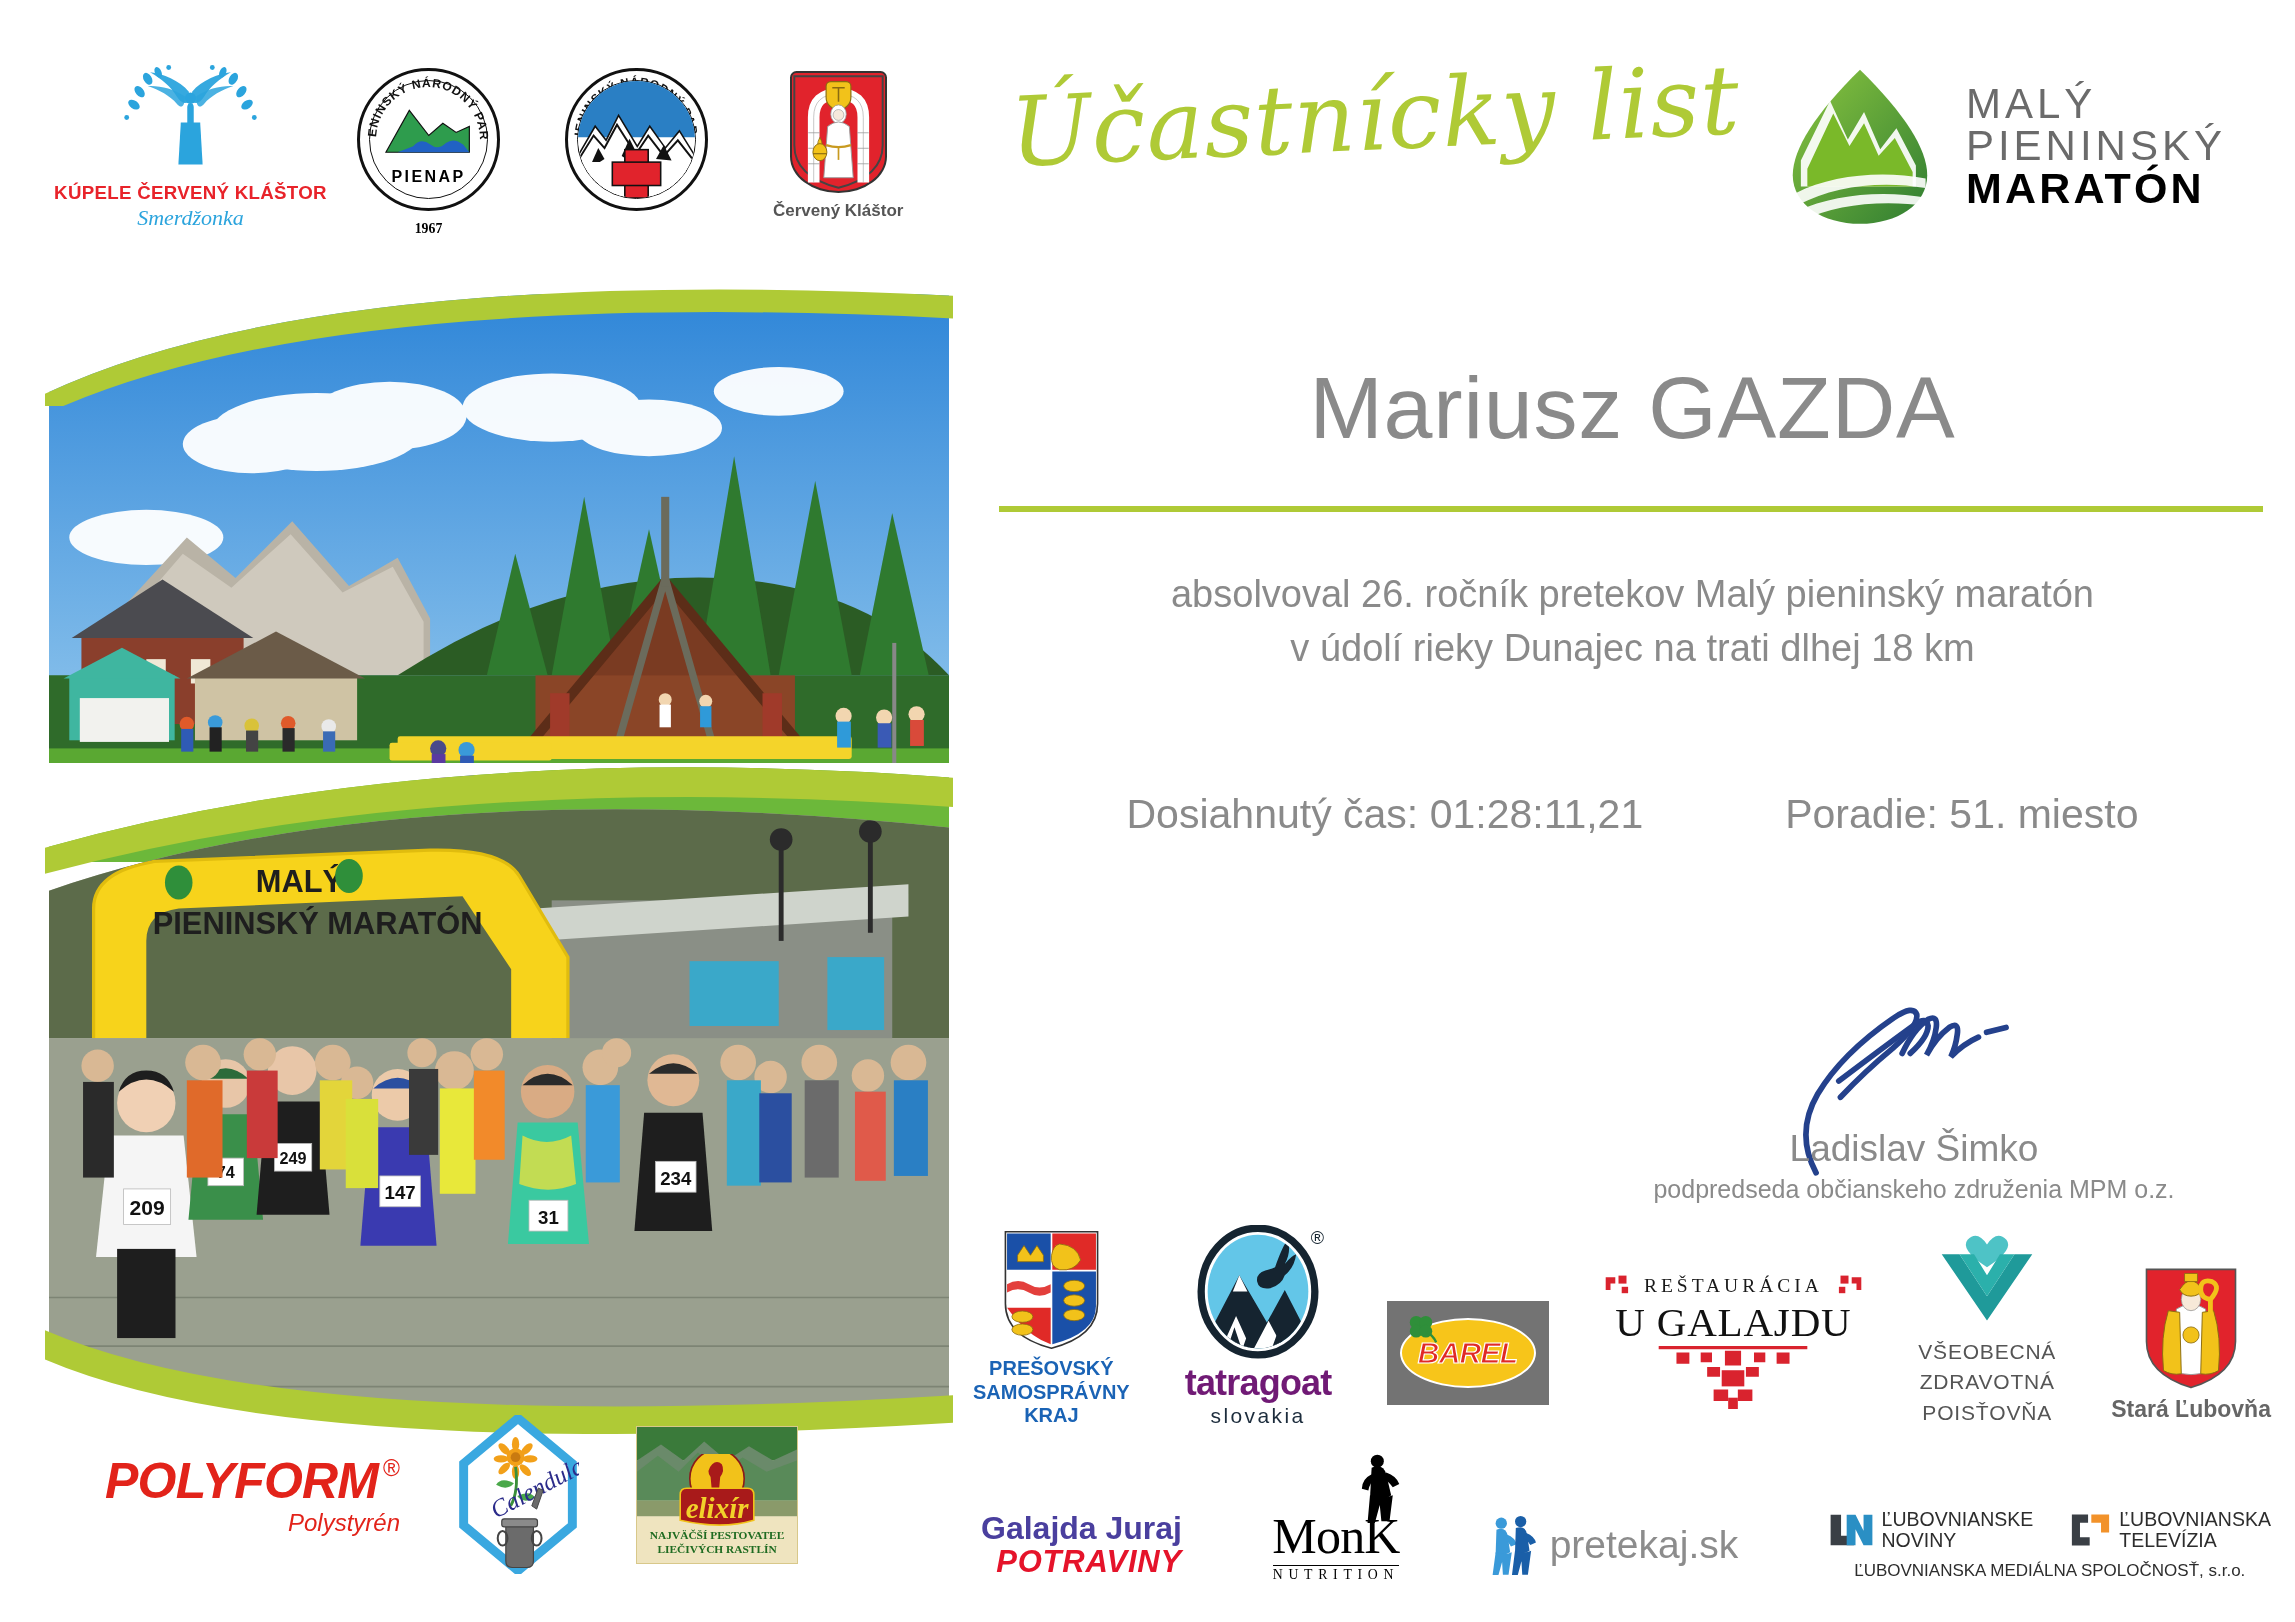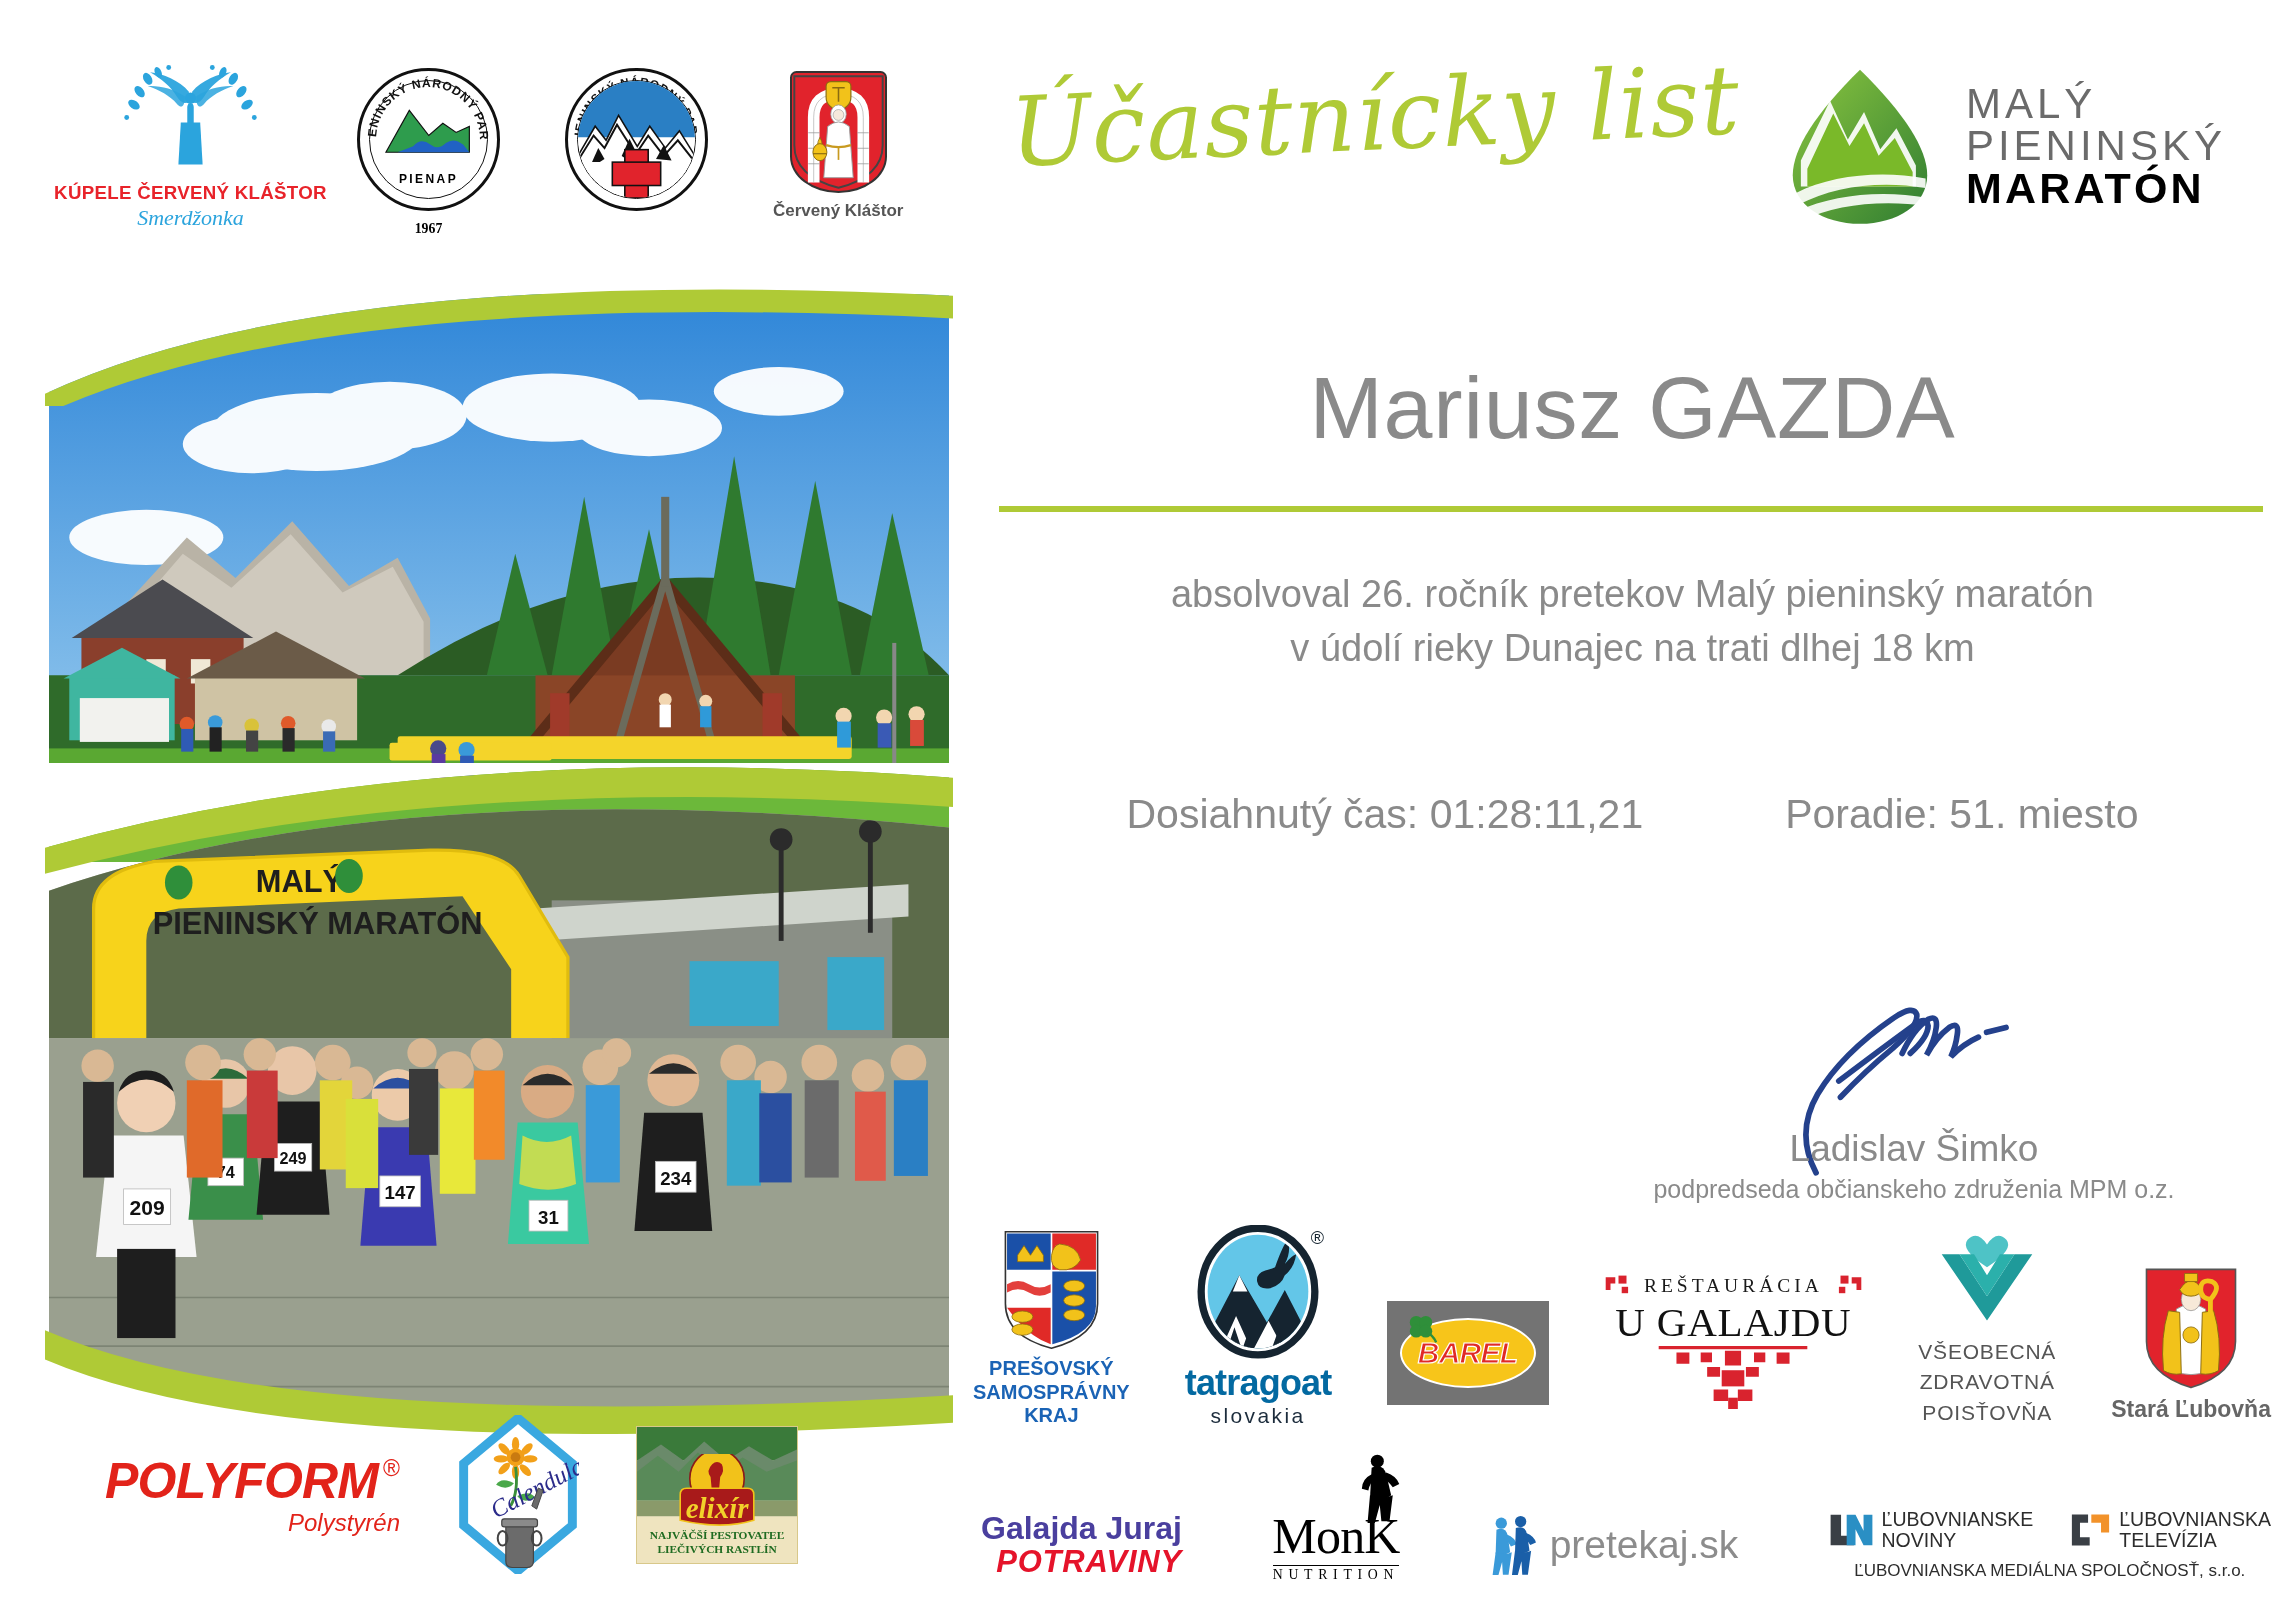--- a/index.html
+++ b/index.html
@@ -20,21 +20,21 @@
   .kck { width: 203px; display: flex; flex-direction: column; align-items: center; }
   .kck-art { width: 187px; height: 105px; position: relative; }
   .kck-t1 { color: #e8232a; font-weight: bold; font-size: 18.7px; letter-spacing: 0.3px; white-space: nowrap; margin-top: 16px;}
   .kck-t2 { color: #2ba4dd; font-size: 22px; font-style: italic; font-family: "Liberation Serif", serif; margin-top: 0.8px;}
 
   
   .seal { width: 143px; height: 143px; border-radius: 50%; border: 3.2px solid #111; position: relative; background: #fff; }
   .seal-inner { position: absolute; inset: 9px; border-radius: 50%; border: 1.6px solid #111; overflow: hidden; }
   .seal-ring-text { position: absolute; inset: 0; }
   .pienap-hill { position:absolute; left: 12%; bottom: 22%; width: 76%; height: 56%; }
-  .pienap-word { position: absolute; bottom: 11.4px; left: 0; right: 0; text-align: center; font-size: 12px; font-weight: bold; letter-spacing: 2.4px; }
+  .pienap-word { position: absolute; bottom: 11.4px; left: 0; right: 0; text-align: center; font-size: 16px; font-weight: bold; letter-spacing: 2.4px; }
   .seal-year { position: absolute; bottom: -3.2px; left: 0; right: 0; text-align: center; font-size: 13.8px; font-weight: bold; font-family: "Liberation Serif", serif;}
 
   
   .coa { width: 97px; height: 122px; background: #e1232c; border: 2px solid #333;
          border-radius: 6.5px 6.5px 49px 49px / 6.5px 6.5px 37px 37px; position: relative; }
   .coa-label { font-size: 17px; font-weight: bold; color: #555; margin-top: 8px; white-space: nowrap;}
 
   
   .cert-title {
     position: absolute; left: 1010px; top: 77px;
@@ -77,21 +77,21 @@
   .sign-role { position: relative; font-size: 25px; color: #8a8a8a; margin-top: 4.9px; }
 
   
   .sponsor-row-1 { position: absolute; left: 973px; top: 1241px; width: 1298px; height: 187px;
                    display: flex; align-items: flex-end; justify-content: space-between; }
   .sponsor-row-2 { position: absolute; left: 981px; top: 1484px; width: 1290px; height: 122px;
                    display: flex; align-items: center; justify-content: space-between; }
   .sp { display: flex; flex-direction: column; align-items: center; }
 
   .psk-label { color: #1a63b5; font-weight: bold; font-size: 20px; line-height: 1.18; text-align: center; margin-top: 6.5px; }
-  .tg-word { font-size: 36px; font-weight: bold; color: #0369a1; letter-spacing: -0.8px; }
+  .tg-word { font-size: 36px; font-weight: bold; color: #701a75; letter-spacing: -0.8px; }
   .tg-sub { font-size: 21px; color: #1c2c3c; letter-spacing: 2.4px; }
   .barel-box { width: 162px; height: 104px; background: #737373; display: flex; align-items: center; justify-content: center; }
   .barel-oval { width: 136px; height: 70px; background: #f7c51a; border-radius: 50%; border: 2.4px solid #fff;
                 display: flex; align-items: center; justify-content: center; position: relative; }
   .barel-word { font-size: 30px; font-weight: bold; color: #e02a27; font-style: italic; letter-spacing: -0.8px;
                 -webkit-text-stroke: 1.2px #fff; }
   .gal-top { font-size: 19.5px; letter-spacing: 4px; color: #1a1a1a; font-family: "Liberation Serif", serif; }
   .gal-main { font-size: 41px; color: #111; font-family: "Liberation Serif", serif; letter-spacing: 0.8px; }
   .vzp-label { font-size: 21px; color: #555; line-height: 1.45; text-align: center; letter-spacing: 0.8px; margin-top: 9.7px;}
   .sl-label { font-size: 23px; font-weight: bold; color: #666; margin-top: 6.5px; }

